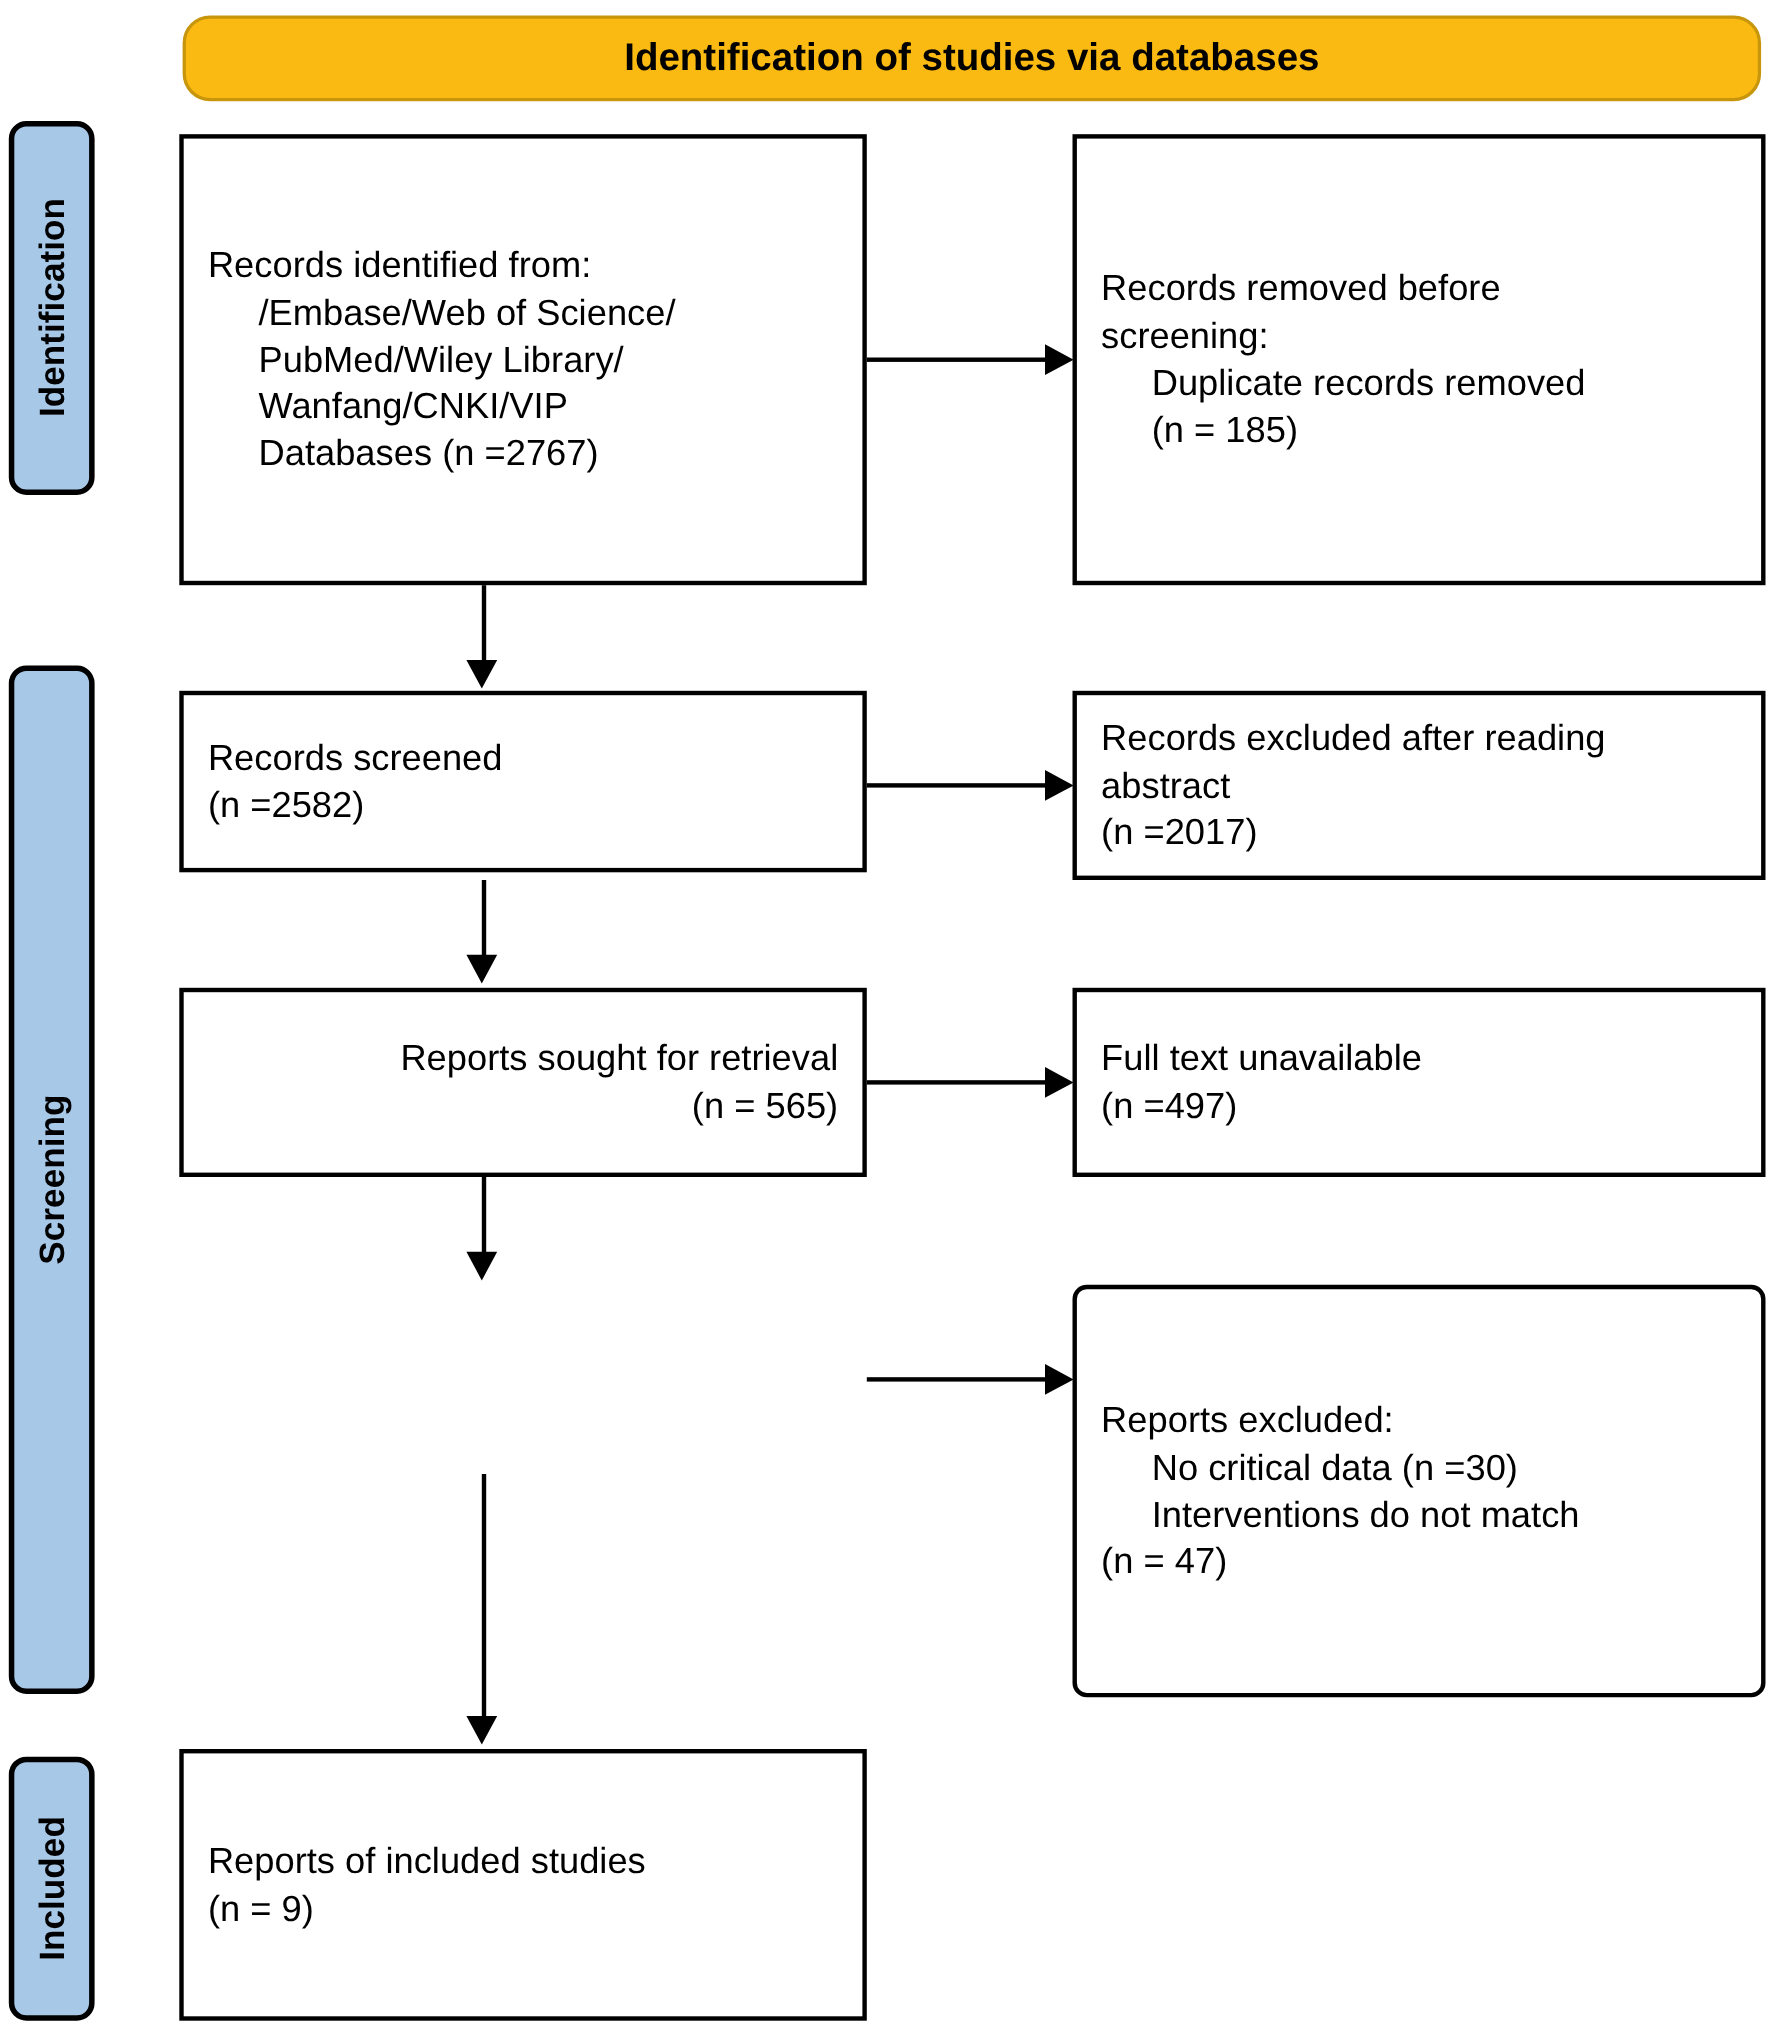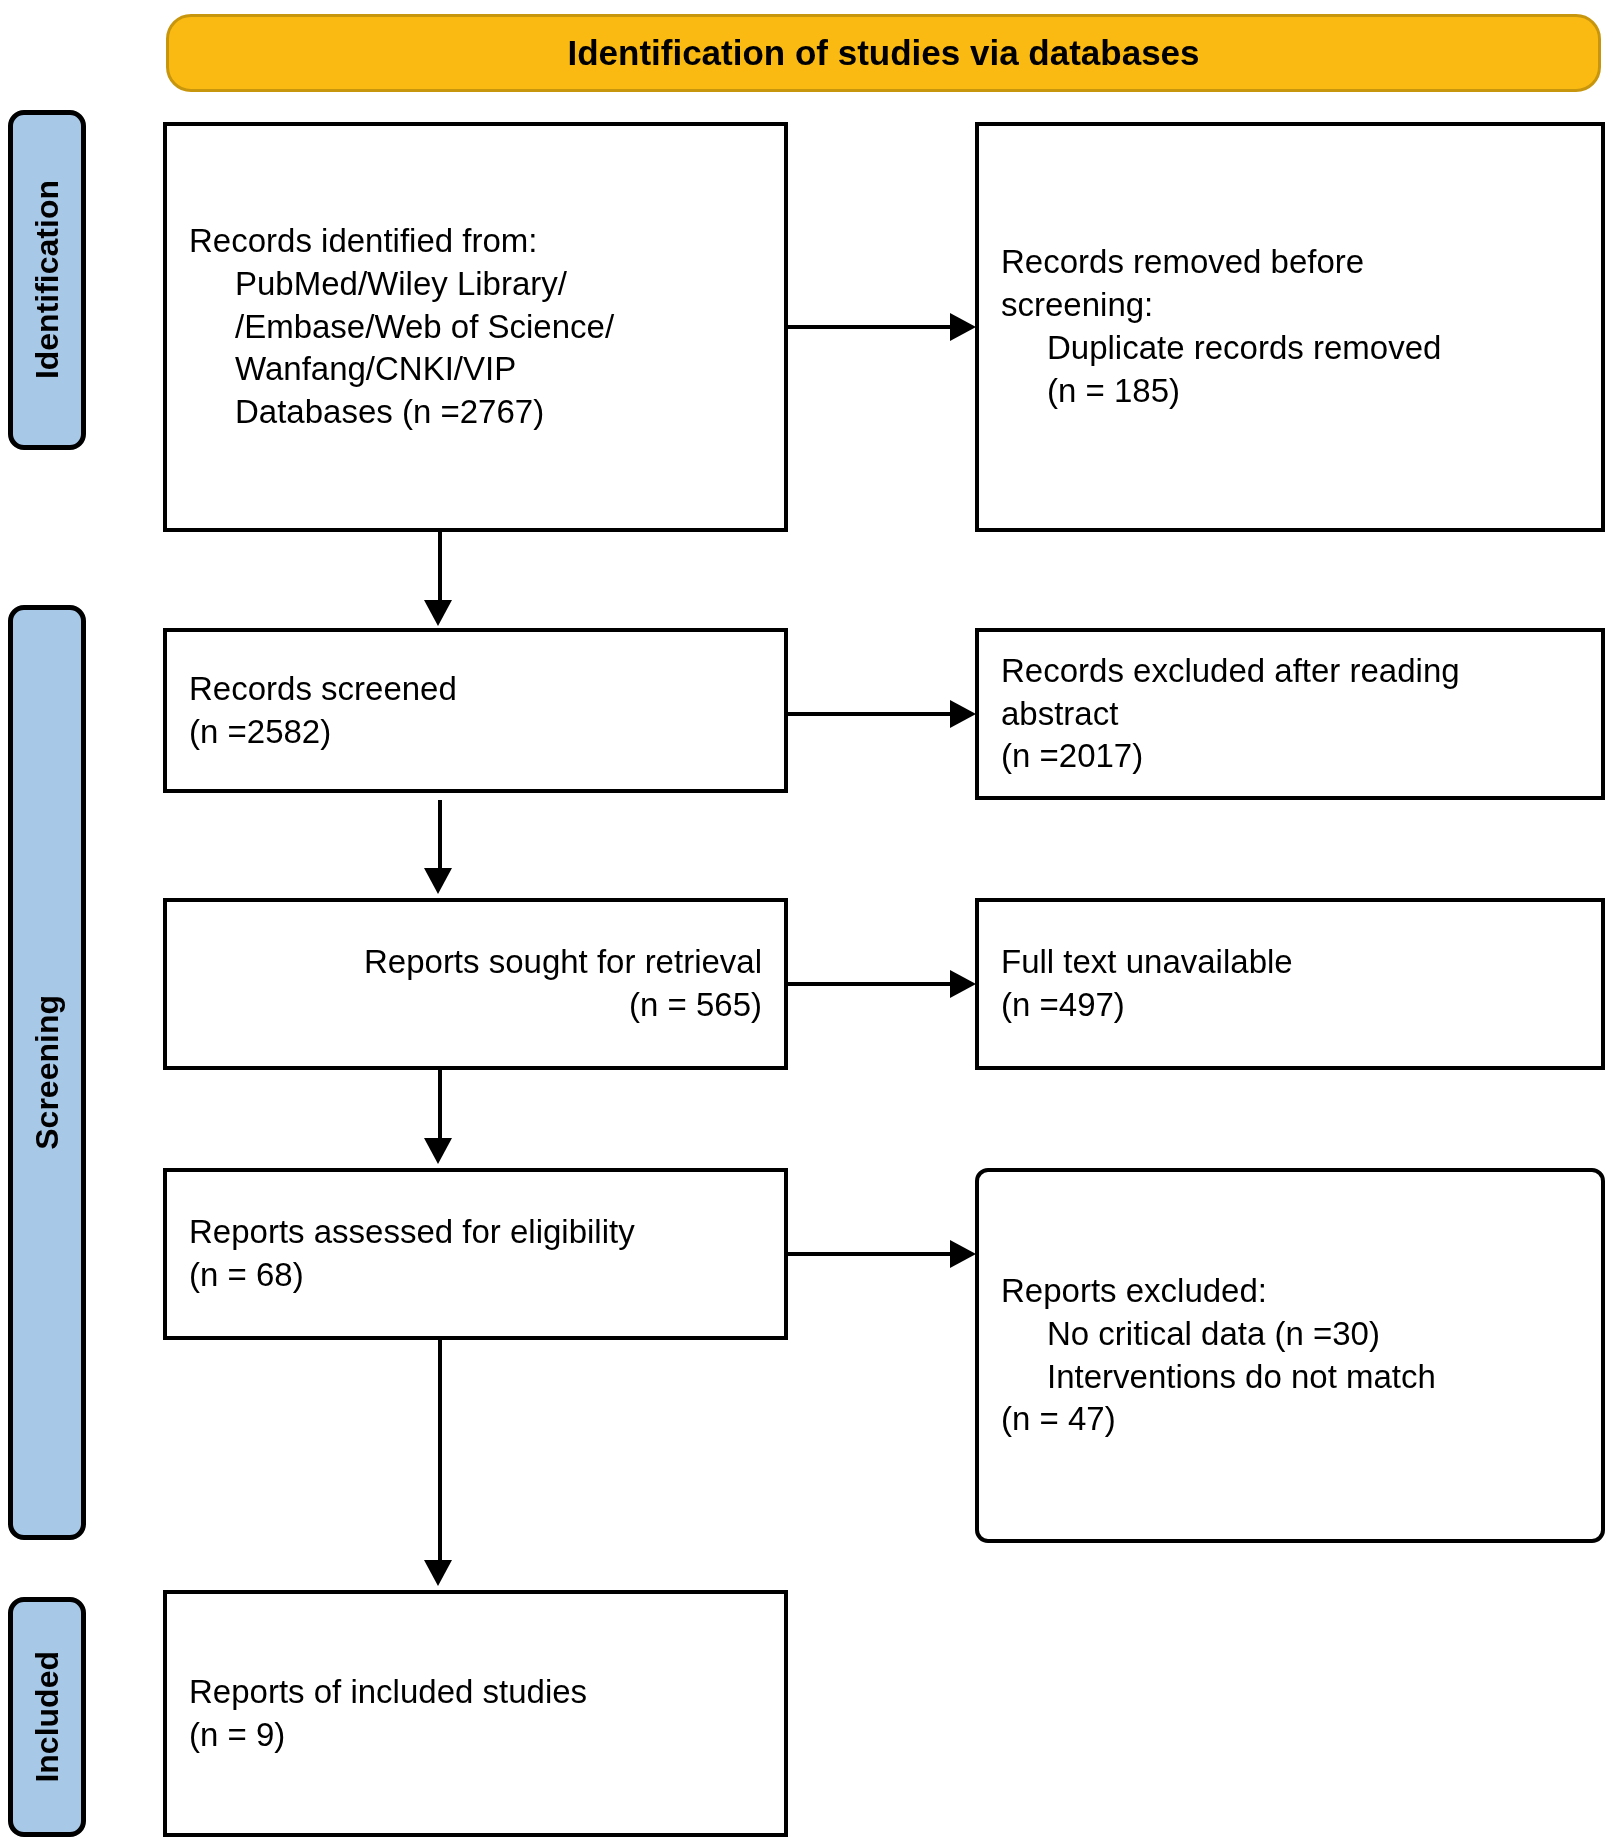--- a/index.html
+++ b/index.html
@@ -125,22 +125,22 @@
   <div class="phase" style="left:8px; top:605px; width:78px; height:935px;">
     <span class="phase-label">Screening</span>
   </div>
 
   <div class="phase" style="left:8px; top:1597px; width:78px; height:240px;">
     <span class="phase-label">Included</span>
   </div>
 
   <div class="fbox" style="left:163px; top:122px; width:625px; height:410px;">
     <div class="line">Records identified from:</div>
+    <div class="line ind">/Embase/Web of Science/</div>
     <div class="line ind">PubMed/Wiley Library/</div>
-    <div class="line ind">/Embase/Web of Science/</div>
     <div class="line ind">Wanfang/CNKI/VIP</div>
     <div class="line ind"><span>Databases (</span><span class="ital">n</span><span class="ital"> =2767</span><span>)</span></div>
   </div>
 
   <div class="fbox" style="left:975px; top:122px; width:630px; height:410px;">
     <div class="line"><span>Records removed </span><span class="ital">before</span></div>
     <div class="line"><span class="ital">screening</span><span>:</span></div>
     <div class="line ind">Duplicate records removed</div>
     <div class="line ind">(<span class="ital">n</span><span class="ital"> = 185</span>)</div>
   </div>
@@ -177,24 +177,20 @@
     <div class="line">Full text unavailable</div>
     <div class="line">(<span class="ital">n</span><span class="ital"> =497</span>)</div>
   </div>
 
   <div class="hline" style="left:788px; top:982px; width:162px;"></div>
   <div class="arrow-right" style="left:950px; top:970px;"></div>
 
   <div class="vline" style="left:438px; top:1070px; height:70px;"></div>
   <div class="arrow-down" style="left:424px; top:1138px;"></div>
 
-  <div class="fbox" style="left:163px; top:1168px; width:625px; height:172px;">
-    <div class="line">Reports assessed for eligibility</div>
-    <div class="line">(<span class="ital">n</span><span class="ital"> = 68</span>)</div>
-  </div>
 
   <div class="fbox" style="left:975px; top:1168px; width:630px; height:375px;border-radius:13px;">
     <div class="line">Reports excluded:</div>
     <div class="line ind"><span>No critical data (</span><span class="ital">n</span><span class="ital"> =30</span><span>)</span></div>
     <div class="line ind">Interventions do not match</div>
     <div class="line">(<span class="ital">n</span><span class="ital"> = 47</span>)</div>
   </div>
 
   <div class="hline" style="left:788px; top:1252px; width:162px;"></div>
   <div class="arrow-right" style="left:950px; top:1240px;"></div>

